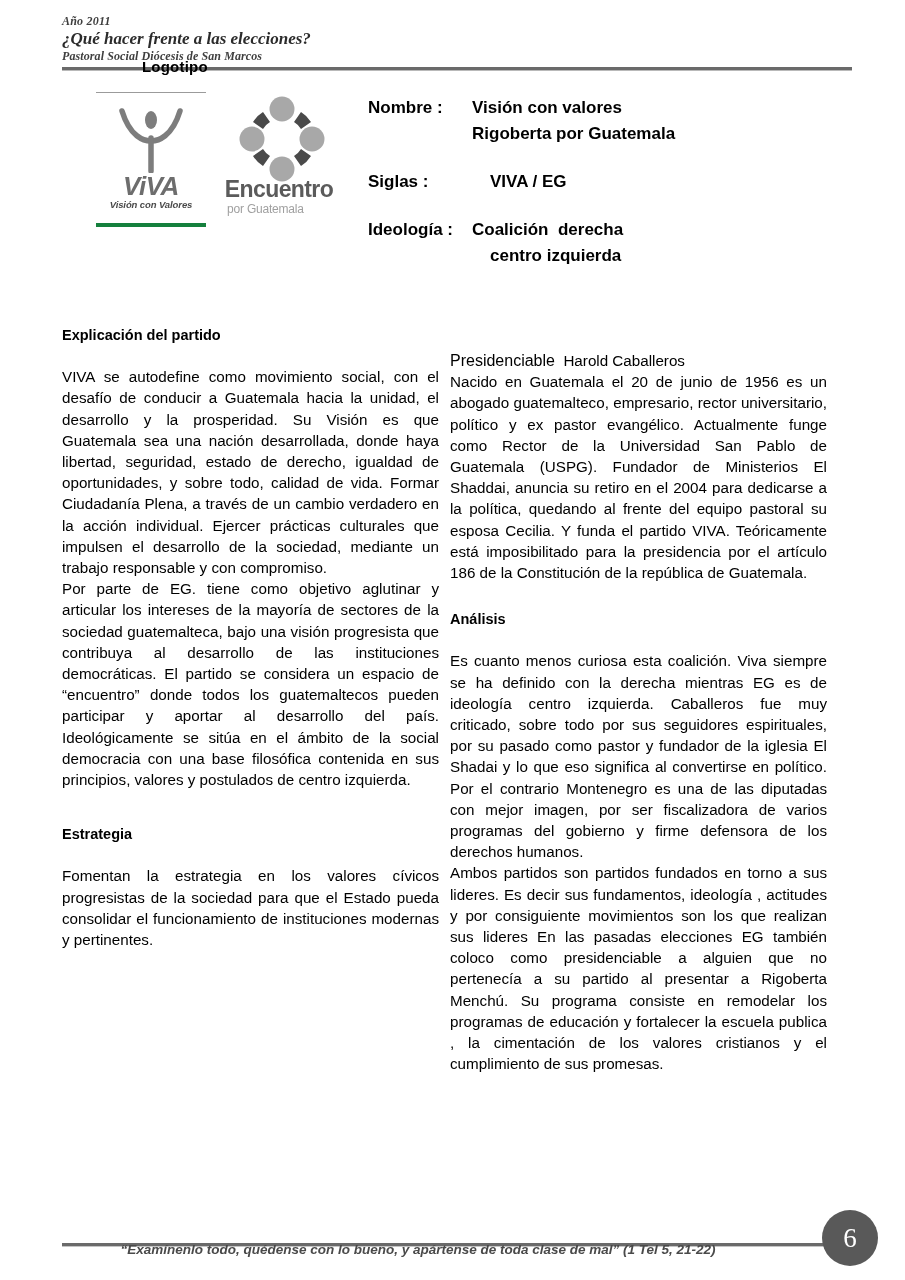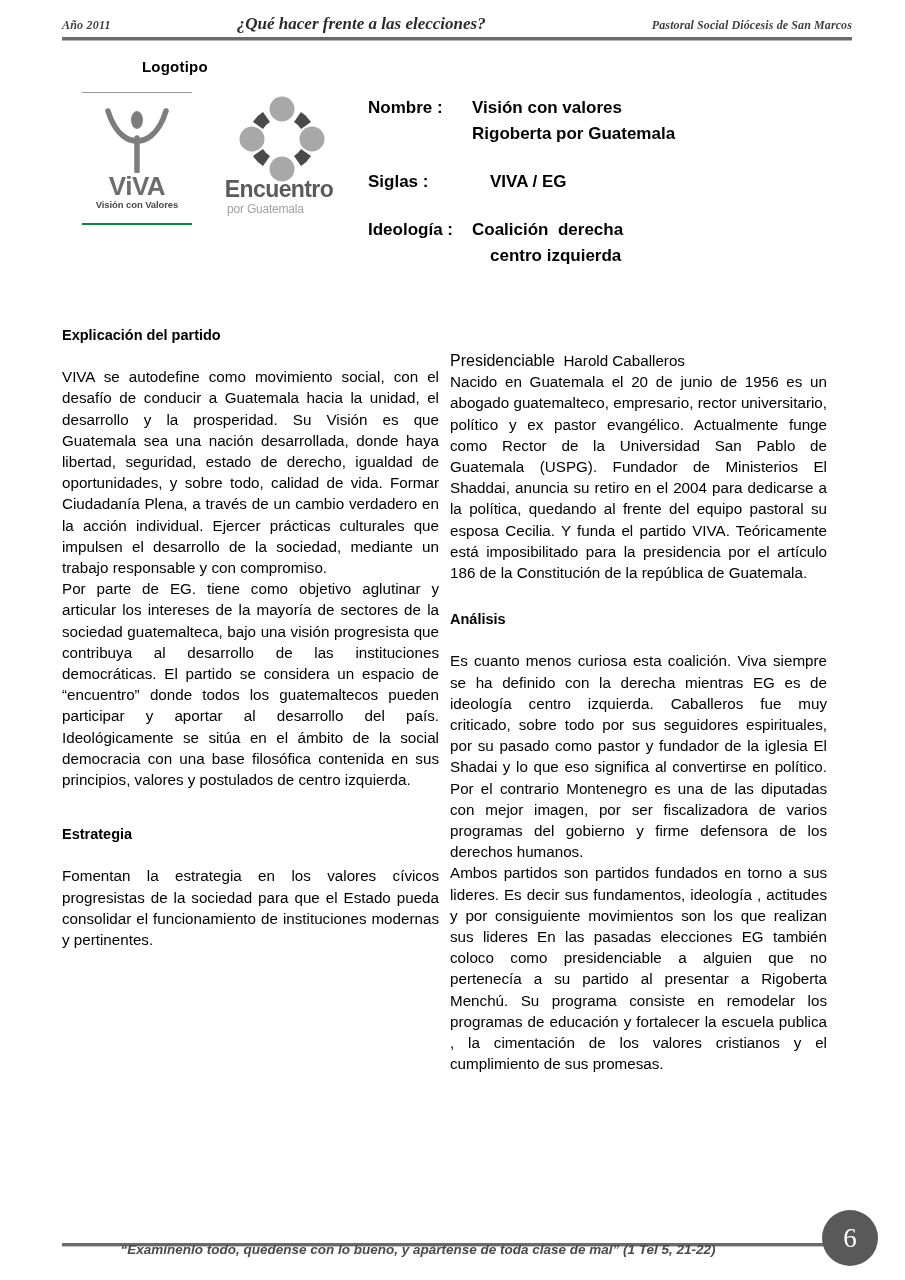--- a/index.html
+++ b/index.html
@@ -25,20 +25,21 @@
     height: 26px;
   }
   .hdr-row {
     display: flex;
     align-items: baseline;
     justify-content: space-between;
     font-family: "Liberation Serif", serif;
     font-style: italic;
     font-weight: bold;
     color: #3f3f3f;
+    flex-direction: column;
   }
   .hdr-left   { font-size: 12px; letter-spacing: .2px; }
   .hdr-center { font-size: 17px; color: #2b2b2b; margin-left: -40px; }
   .hdr-right  { font-size: 12px; letter-spacing: .1px; }
   .hdr-rule {
     margin-top: 3px;
     height: 3px;
     background: #6a6a6a;
     border-bottom: 1px solid #b9b9b9;
   }
@@ -47,26 +48,27 @@
   .logotipo-title {
     position: absolute;
     left: 142px;
     top: 58px;
     font-size: 15px;
     font-weight: bold;
     letter-spacing: .2px;
   }
   .logo-box {
     position: absolute;
-    left: 82px;
+    left: 96px;
     top: 92px;
     width: 110px;
     height: 130px;
     border-top: 1px solid #9b9b9b;
-    border-bottom: 2px solid #15803d;
+    border-bottom: 4px solid #15803d;
+    font-style: italic;
   }
   .logo-viva-mark {
     position: absolute;
     left: 18px;
     top: 14px;
     width: 74px;
     height: 66px;
   }
   .logo-viva-word {
     position: absolute;

